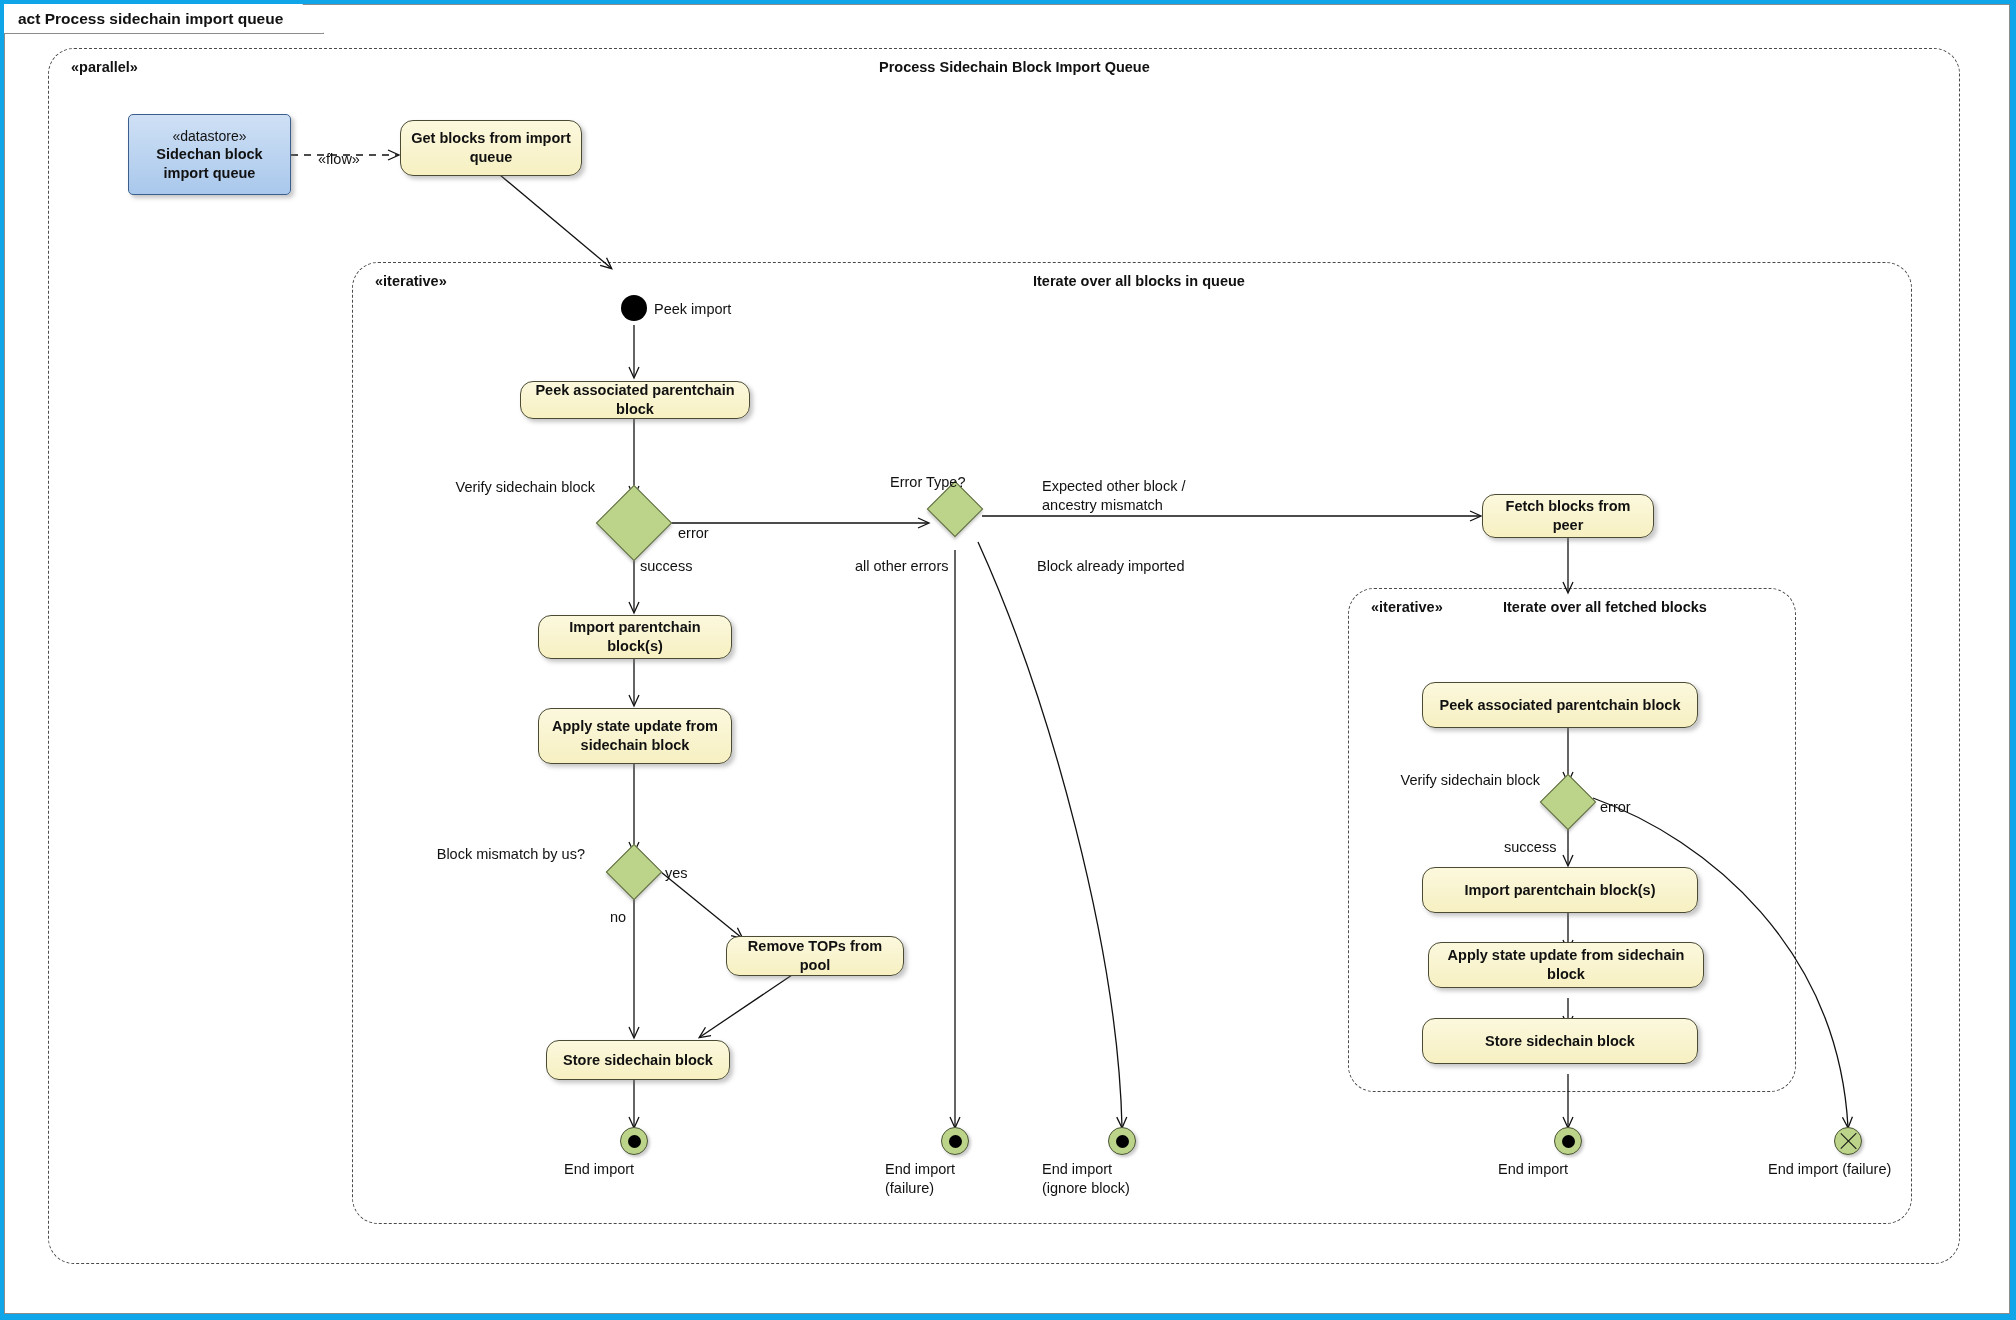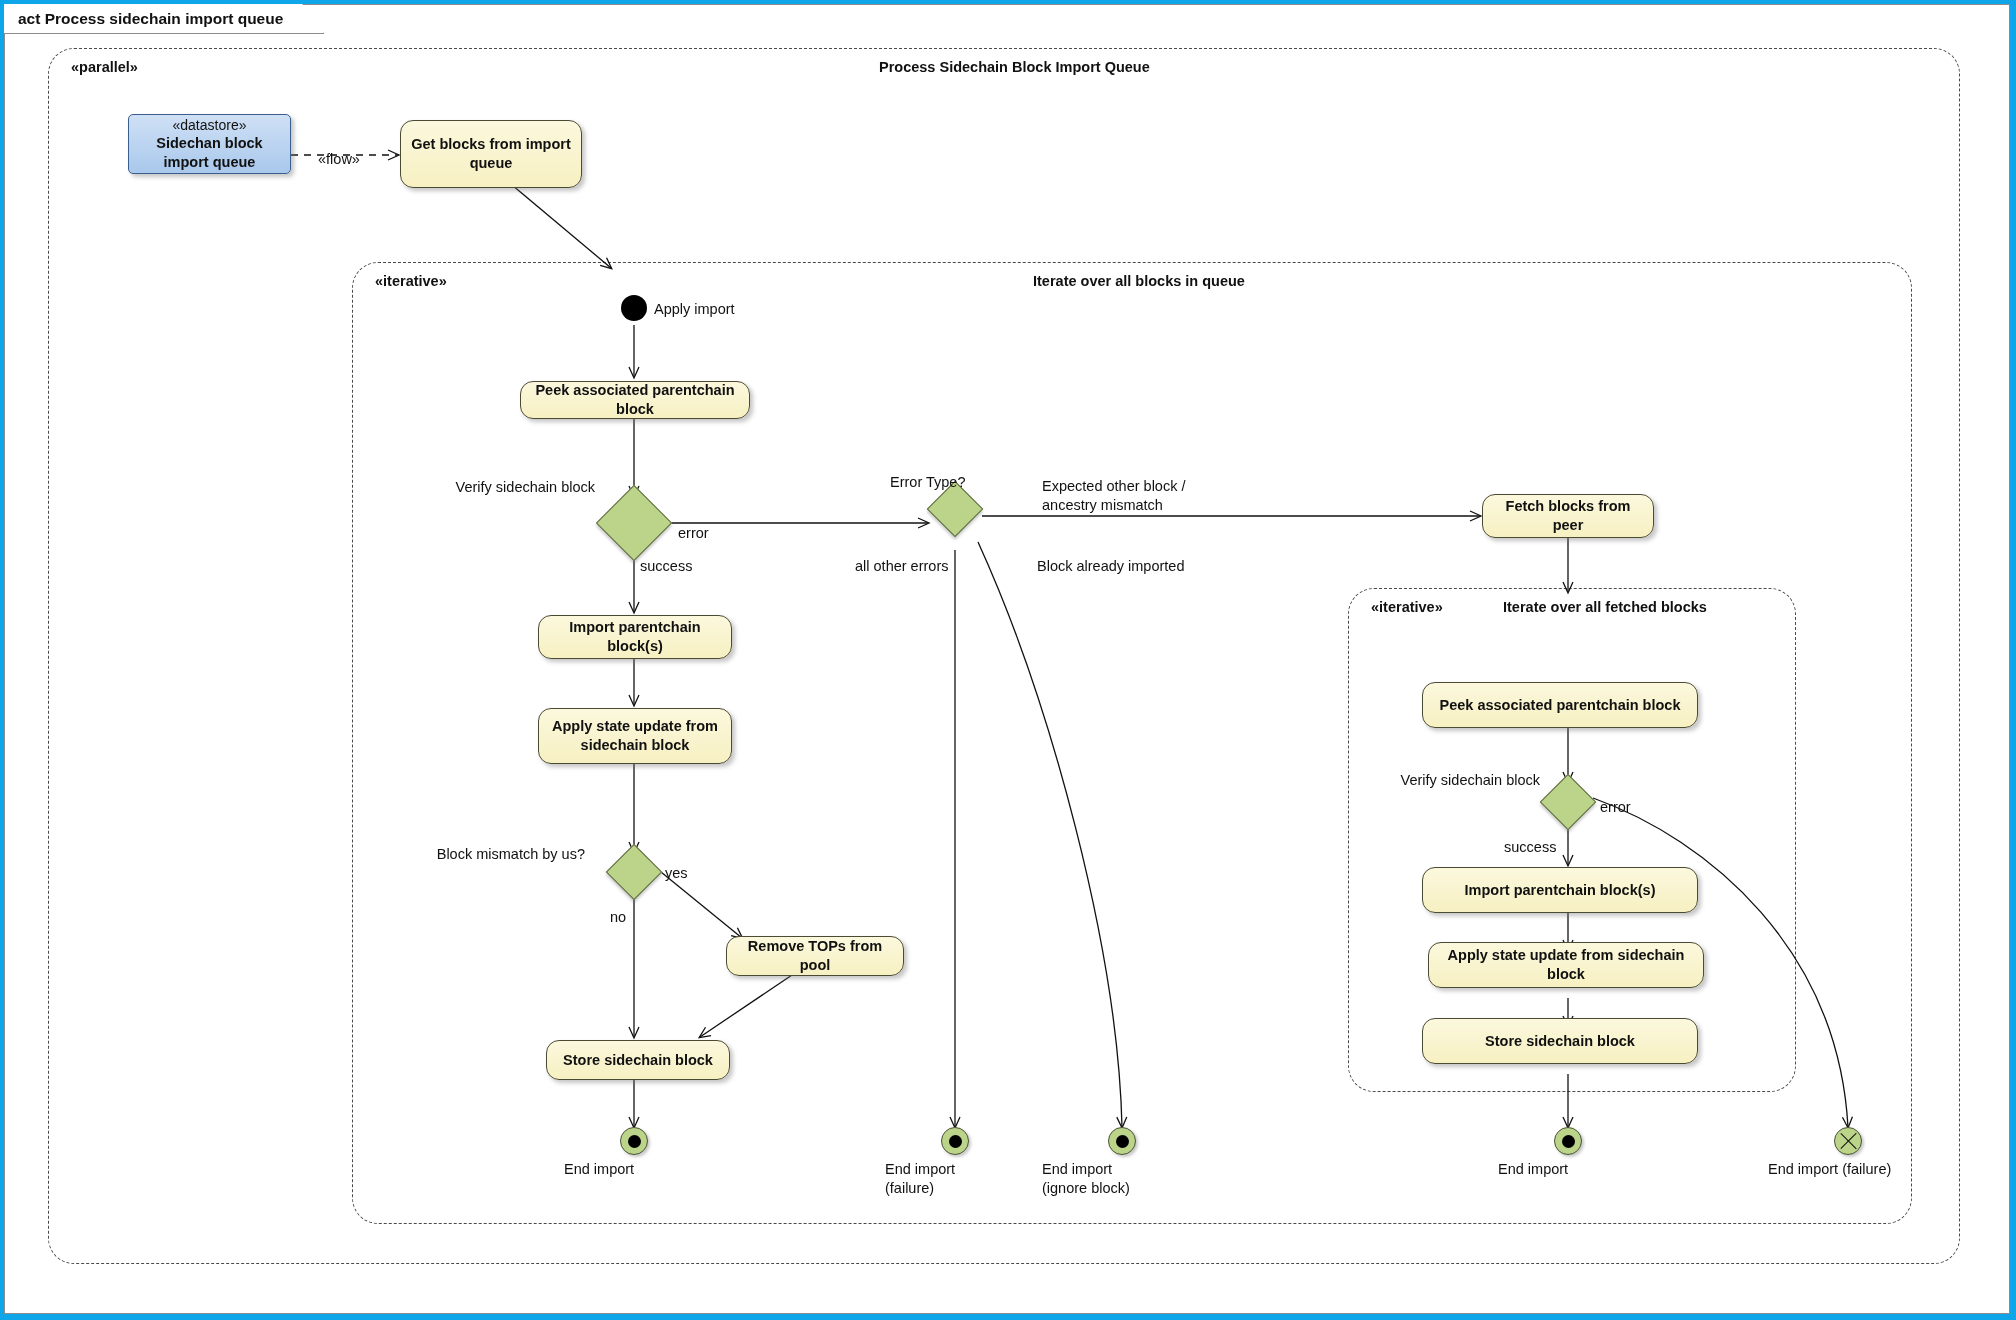--- a/index.html
+++ b/index.html
@@ -251,27 +251,27 @@
       <path d="M1568,913 L1568,950" marker-end="url(#oarrow)"></path>
 
       <path d="M1568,998 L1568,1026" marker-end="url(#oarrow)"></path>
 
       <path d="M1568,1074 L1568,1127" marker-end="url(#oarrow)"></path>
 
       <path d="M1593,798 C1710,840 1838,950 1848,1127" marker-end="url(#oarrow)"></path>
     </g>
   </svg>
 
-  <div class="datastore" style="left:128px; top:114px; width:163px; height:60px;">
+  <div class="datastore" style="left:128px; top:114px; width:163px; height:81px;">
     <span class="ds-stereo">«datastore»</span>
     <span class="ds-name">Sidechan block import queue</span>
   </div>
   <span class="lbl" style="left:318px; top:150px;">«flow»</span>
 
-  <div class="action" style="left:400px; top:120px; width:182px; height:68px;">
+  <div class="action" style="left:400px; top:120px; width:182px; height:56px;">
     <span>Get blocks from import queue</span>
   </div>
 
   <div class="action" style="left:520px; top:381px; width:230px; height:38px;">
     <span>Peek associated parentchain block</span>
   </div>
 
   <div class="action" style="left:538px; top:615px; width:194px; height:44px;">
     <span>Import parentchain block(s)</span>
   </div>
@@ -302,21 +302,21 @@
 
   <div class="action" style="left:1428px; top:942px; width:276px; height:46px;">
     <span>Apply state update from sidechain block</span>
   </div>
 
   <div class="action" style="left:1422px; top:1018px; width:276px; height:46px;">
     <span>Store sidechain block</span>
   </div>
 
   <div class="initial" style="left:621px; top:295px;"></div>
-  <span class="lbl" style="left:654px; top:300px;">Apply import</span>
+  <span class="lbl" style="left:654px; top:300px;">Peek import</span>
 
   <div class="decision" style="left:607px; top:496px;"></div>
   <span class="lbl right" style="left:415px; top:478px; width:180px;">Verify sidechain block</span>
   <span class="lbl" style="left:678px; top:524px;">error</span>
   <span class="lbl" style="left:640px; top:557px;">success</span>
 
   <div class="decision small" style="left:935px; top:489px;"></div>
   <span class="lbl ctr" style="left:890px; top:473px; width:130px;">Error Type?</span>
   <span class="lbl" style="left:855px; top:557px;text-align:center;">all other errors</span>
   <span class="lbl" style="left:1042px; top:477px;">Expected other block /

